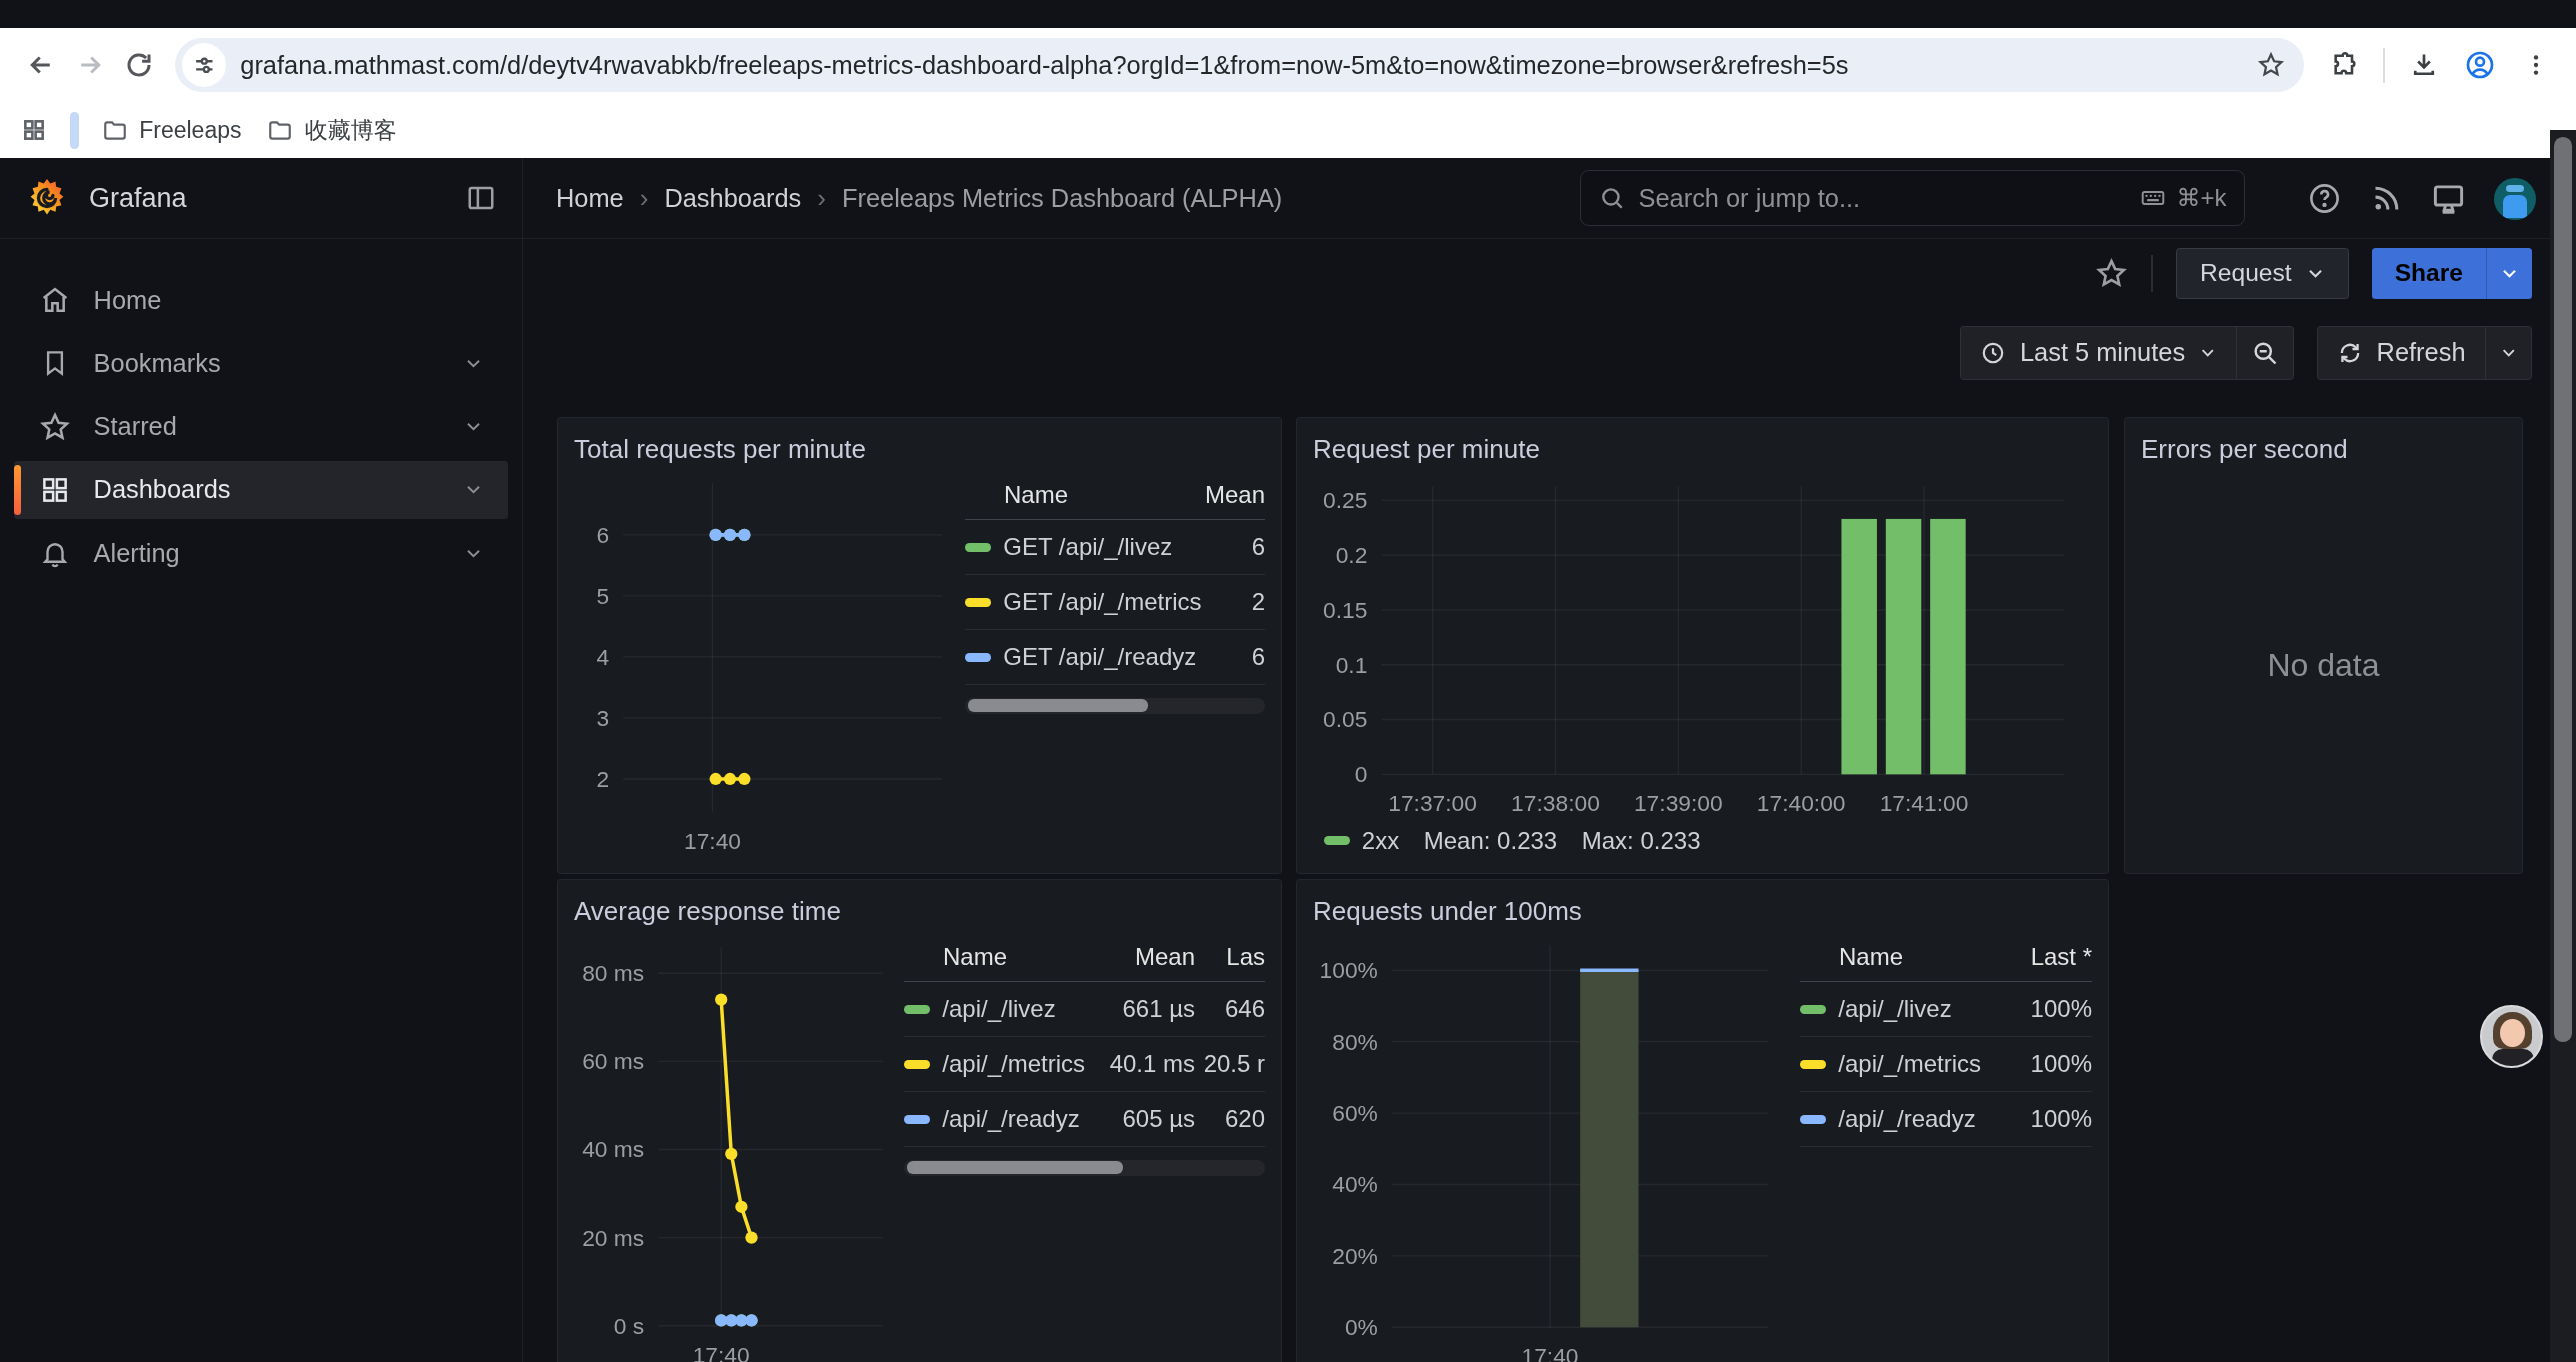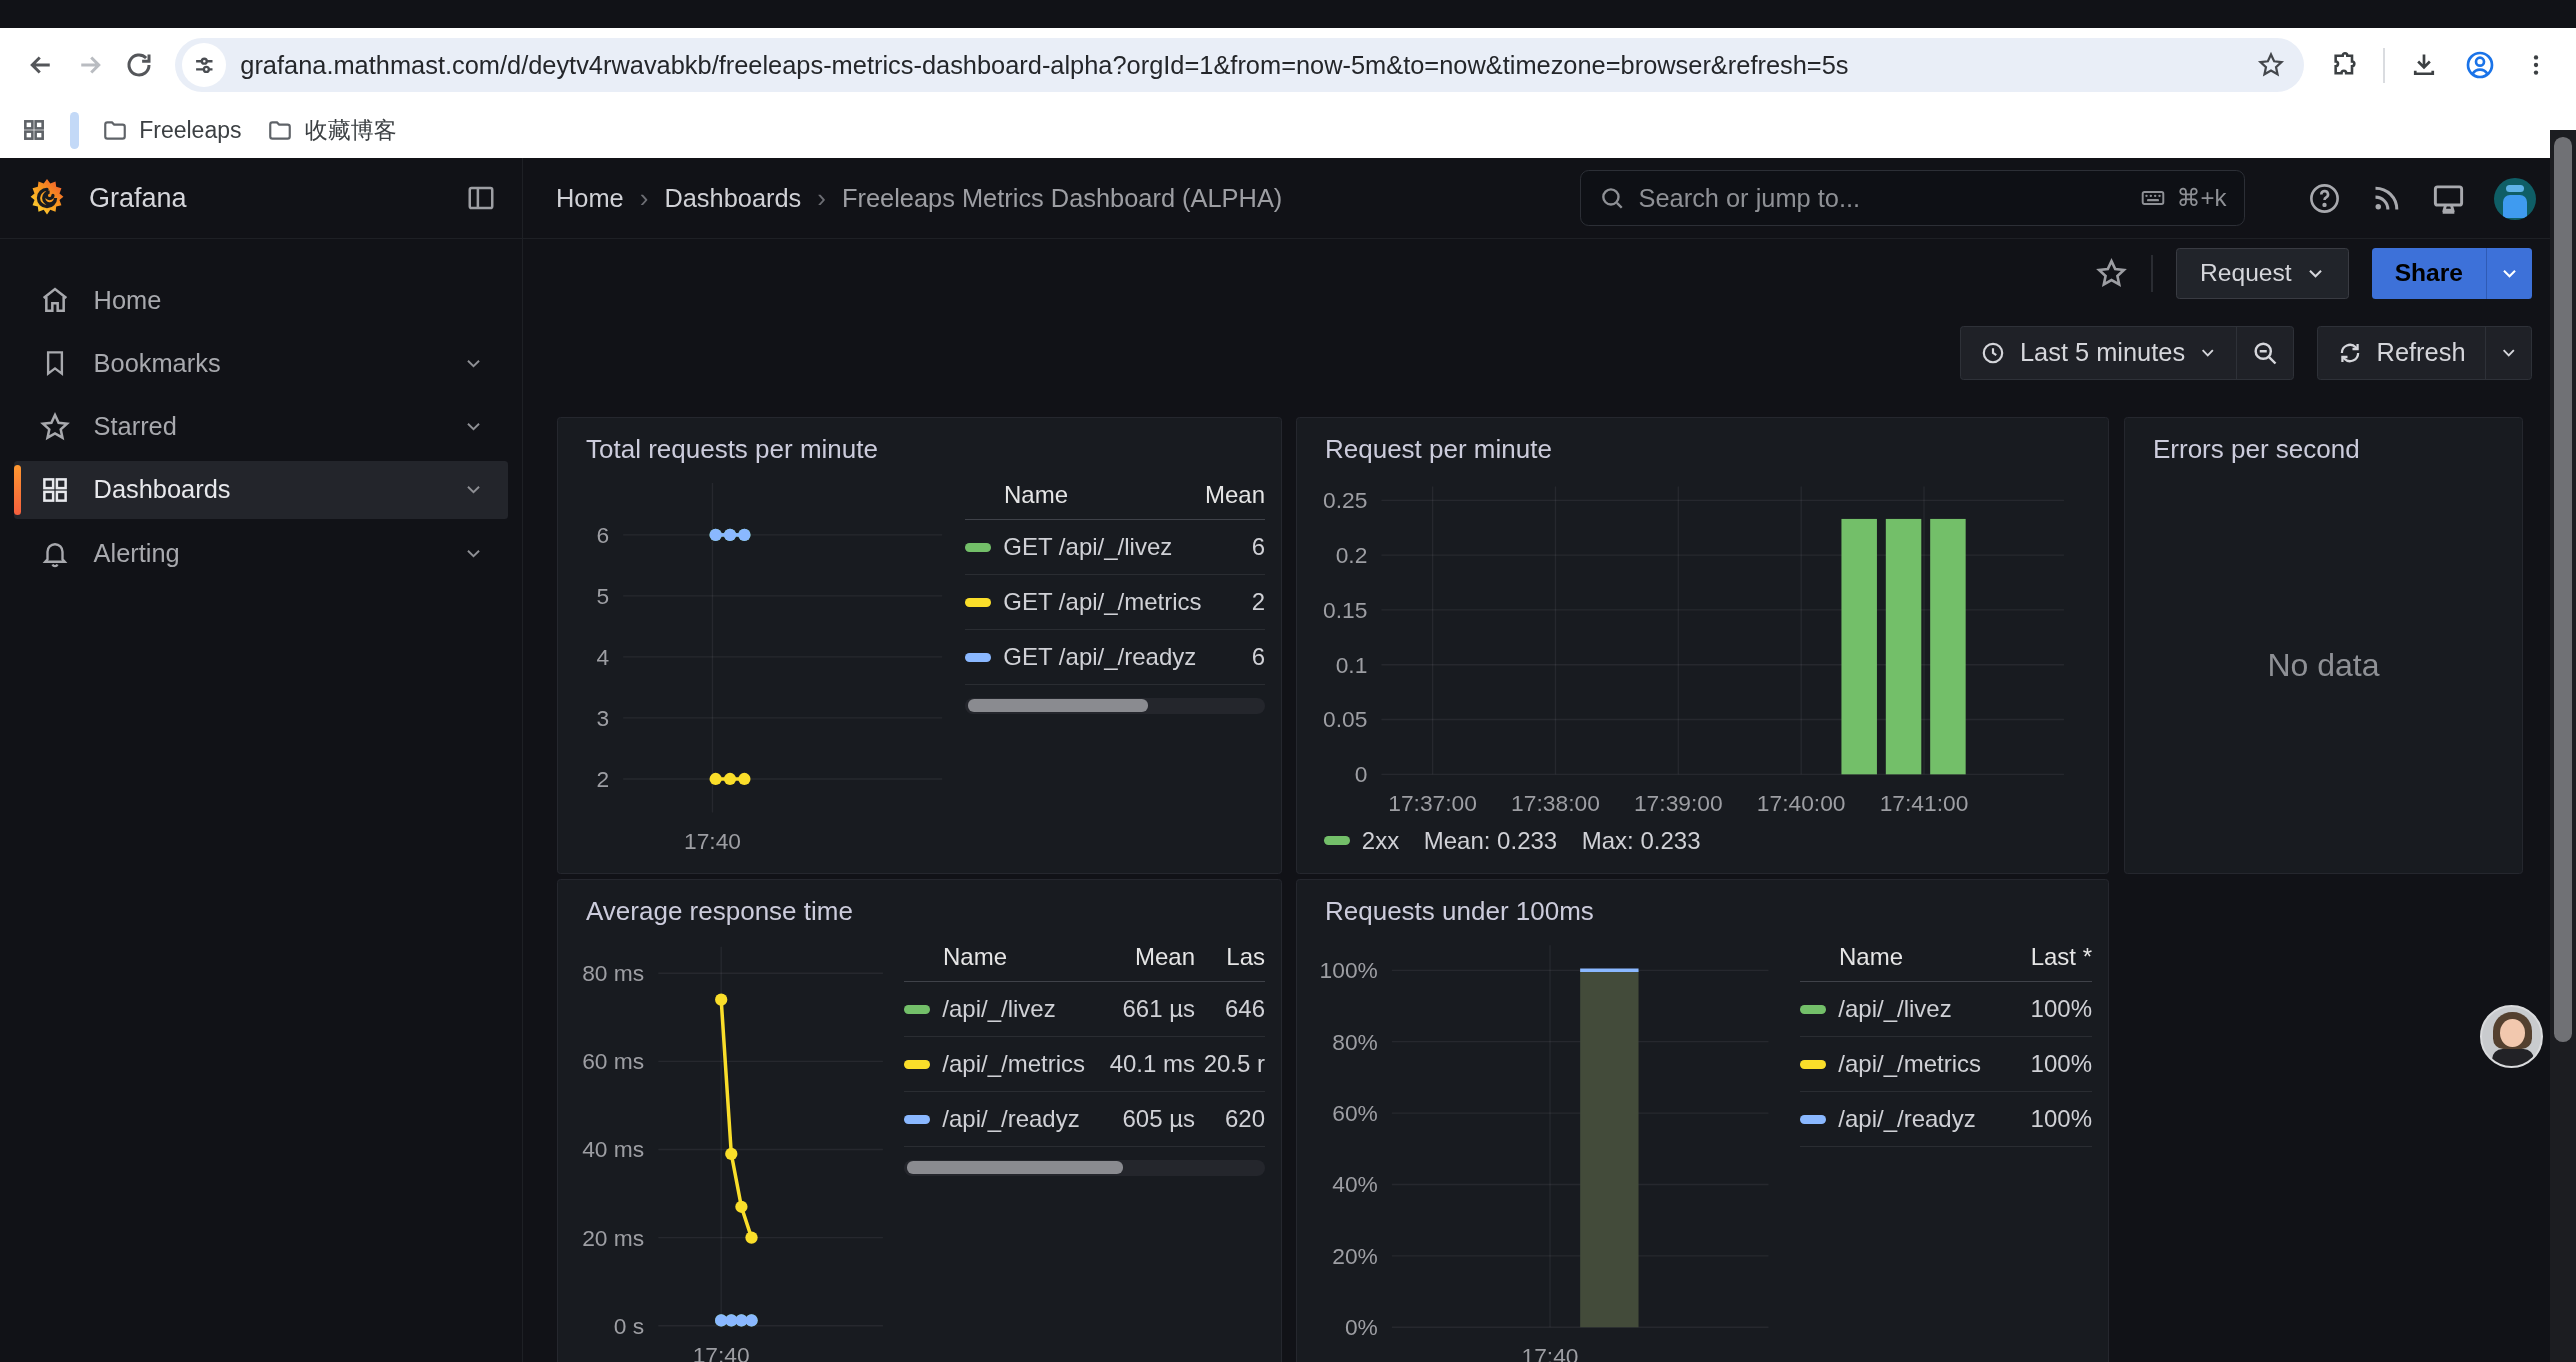--- a/index.html
+++ b/index.html
@@ -71,21 +71,21 @@
   .tseg.icon-only { padding:0 14px; }
 
   .canvas { flex:1; position:relative; min-height:0; }
   .panel { position:absolute; background:#181B20; border:0.9px solid #25272E; border-radius:3.5px; padding:10.5px 16px;
       overflow:hidden; display:flex; flex-direction:column; }
   #p1 { left:34px;  top:19px;  width:725px; height:457px; }
   #p2 { left:773px; top:19px;  width:813px; height:457px; }
   #p3 { left:1601px;top:19px;  width:399px; height:457px; }
   #p4 { left:34px;  top:481px; width:725px; height:495px; }
   #p5 { left:773px; top:481px; width:813px; height:511px; }
-  .ptitle { font-size:26px; color:#CCCCDC; font-weight:500; line-height:40px; flex:none;margin-left:12px; }
+  .ptitle { font-size:26px; color:#CCCCDC; font-weight:500; line-height:40px; flex:none; }
   .pbody { flex:1; display:flex; gap:14px; min-height:0; }
   #p2 .pbody { flex-direction:column; gap:3.5px; }
   .legend { display:flex; flex-direction:column; padding-top:7px; min-width:0; }
   #p1 .legend { width:302px; } #p4 .legend { width:364px; } #p5 .legend { width:294px; }
   .lg-head { display:flex; border-bottom:0.9px solid rgba(204,204,220,0.22); padding:5.3px 0 10.5px; color:#e5e5e5; font-size:24px; font-weight:500; }
   .lg-head .lg-name { padding-left:39px; }
   .lg-row { display:flex; align-items:center; border-bottom:0.9px solid rgba(204,204,220,0.10); padding:13px 0; color:#D0D1D6; font-size:24px; }
   .lg-name { flex:1; display:flex; align-items:center; gap:12.3px; min-width:0; white-space:nowrap; overflow:hidden; }
   .lg-swatch { width:26px; height:8.8px; border-radius:4.4px; flex:none; }
   .lg-val { text-align:right; flex:none; white-space:nowrap; }

